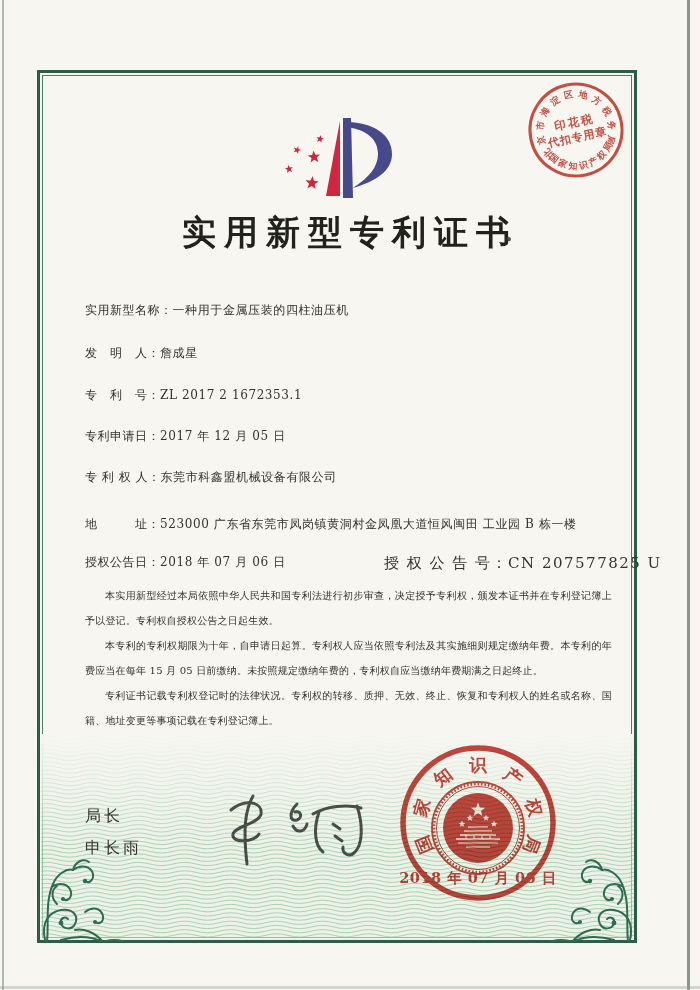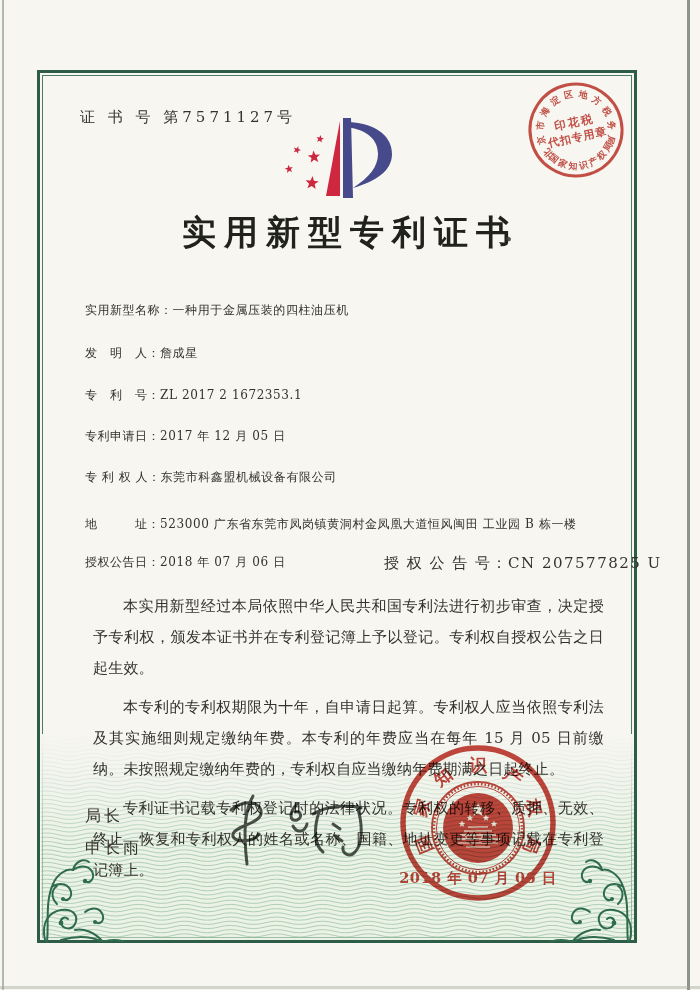--- a/index.html
+++ b/index.html
@@ -29,21 +29,21 @@
   .speck{position:absolute;left:506px;top:237px;width:5px;height:4px;background:#3b3b35;
          border-radius:40% 60% 55% 45%;transform:rotate(20deg);z-index:4;opacity:.85;}
 
   .row{position:absolute;left:85px;font-size:12px;white-space:nowrap;z-index:4;letter-spacing:.5px;}
   .row .val{letter-spacing:.6px;}
   .row-addr{white-space:normal;width:535px;line-height:23px;}
   .row-addr .val{display:inline-block;width:442px;vertical-align:top;}
   .grant-no{position:absolute;left:384px;top:554px;font-size:15px;white-space:nowrap;z-index:4;letter-spacing:1.5px;}
 
   .paras{position:absolute;left:85px;top:583px;width:527px;z-index:4;}
-  .paras p{margin:8px;font-size:15px;line-height:31px;text-align:justify;text-indent:2em;letter-spacing:.2px;}
+  .paras p{margin:0;font-size:10px;line-height:25px;text-align:justify;text-indent:2em;letter-spacing:.2px;}
 
   .signer{position:absolute;left:85px;z-index:4;font-size:16px;letter-spacing:3px;}
   .signer.t1{top:806px;font-family:Liberation Mono, monospace;}
   .signer.t2{top:838px;}
   .signature{position:absolute;left:175px;top:790px;z-index:5;mix-blend-mode:multiply;}
 
   .seal{position:absolute;left:394px;top:738px;z-index:5;mix-blend-mode:multiply;opacity:.93;}
   .taxstamp{position:absolute;left:524px;top:78px;z-index:4;transform:rotate(-12deg);
             mix-blend-mode:multiply;opacity:.88;}
 
@@ -147,21 +147,20 @@
         <path d="M64,88 C74,84 86,86 91,92" fill="none" stroke="#2f6b4f" stroke-width="2" stroke-linecap="round"></path>
         <path d="M46,58 C54,52 62,54 64,62 C65,68 60,71 56,68" fill="none" stroke="#2f6b4f" stroke-width="2" stroke-linecap="round"></path>
         <path d="M18,50 C12,44 12,36 18,32" fill="none" stroke="#2f6b4f" stroke-width="2" stroke-linecap="round"></path>
         <circle cx="22" cy="69" r="2.4" fill="#2f6b4f"></circle>
         <circle cx="46" cy="27" r="2.2" fill="#2f6b4f"></circle>
         <circle cx="56" cy="68" r="2" fill="#2f6b4f"></circle>
         <circle cx="24" cy="45" r="2" fill="#2f6b4f"></circle>
       </g>
   </svg>
 
-  <div class="cert-no">证 书 号 第7571127号</div>
 
   <svg class="logo" width="150" height="105" viewBox="0 0 150 105">
     <polygon points="57,13 43,88 57,88" fill="#cf2740"></polygon>
     <polygon points="60,10 68,10 70,90 60,90" fill="#474a8a"></polygon>
     <path d="M66,14 C96,16 109,30 109,46 C109,63 93,73 70,80 C87,69 95,58 95,46 C95,32 85,22 64,19 Z" fill="#474a8a"></path>
     <g id="logoStars" fill="#cf2740">
         <polygon points="37.7,27.1 38.2,29.8 41.0,30.4 38.5,31.8 38.8,34.6 36.7,32.7 34.1,33.8 35.3,31.2 33.5,29.1 36.3,29.5"></polygon>
         <polygon points="30.4,42.5 32.4,46.7 37.0,46.5 33.7,49.6 35.3,53.9 31.2,51.7 27.7,54.6 28.5,50.1 24.7,47.5 29.2,46.9"></polygon>
         <polygon points="15.4,38.2 15.4,41.1 18.0,42.1 15.3,43.0 15.1,45.8 13.4,43.6 10.7,44.2 12.3,41.9 10.8,39.5 13.5,40.4"></polygon>
         <polygon points="5.3,56.8 6.8,59.4 9.8,59.0 7.8,61.3 9.1,64.0 6.3,62.8 4.1,64.9 4.4,61.8 1.7,60.4 4.7,59.7"></polygon>

